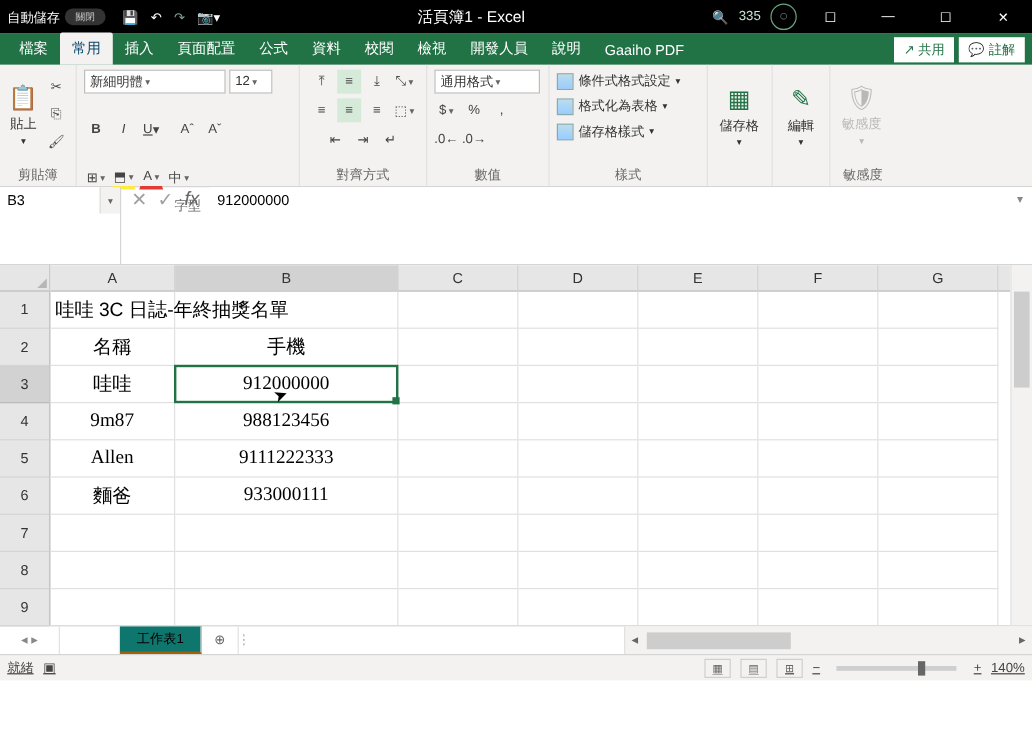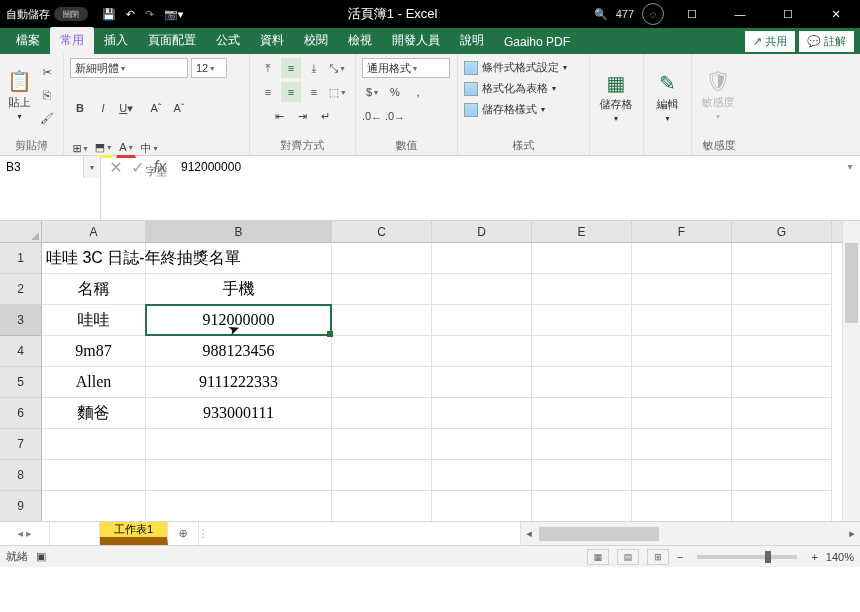--- a/index.html
+++ b/index.html
@@ -12,21 +12,21 @@
 .titlebar .qat { display: flex; align-items: center; gap: 10px; padding: 0 8px; }
 .titlebar .qat span { cursor: pointer; }
 .titlebar .docname { flex: 1; text-align: center; font-size: 13px; }
 .titlebar .right { display: flex; align-items: center; gap: 8px; padding-right: 4px; }
 .titlebar .winbtn { width: 40px; height: 28px; display:flex; align-items:center; justify-content:center; cursor:pointer; }
 .titlebar .usercircle { width:22px; height:22px; border:1px solid #6aa680; border-radius:50%; display:flex; align-items:center; justify-content:center; font-size:11px; color:#cbe3d3;}
 
 
 .tabs { height: 26px; background: #217346; display: flex; align-items: flex-end; font-size: 12px; color: #fff; padding-left: 6px; }
 .tabs .tab { padding: 5px 10px; cursor: pointer; }
-.tabs .tab.active { background: #f3f2f1; color: #8b5cf6; border-radius: 2px 2px 0 0; }
+.tabs .tab.active { background: #f3f2f1; color: #0c4a6e; border-radius: 2px 2px 0 0; }
 .tabs .right-btns { margin-left: auto; display:flex; gap:0; padding-right:4px; align-items:center; height:100%;}
 .tabs .pillbtn { background:#fff; color:#217346; padding:3px 8px; font-size:11px; margin:2px; cursor:pointer; display:flex; align-items:center; gap:3px;}
 
 
 .ribbon { height: 102px; background: #f3f2f1; border-bottom: 1px solid #d5d5d5; display: flex; font-size: 11px; color:#333; }
 .ribbon-group { border-right: 1px solid #e1e1e1; display:flex; flex-direction:column; }
 .ribbon-group .body { flex:1; display:flex; align-items:center; padding: 4px 6px; gap:4px;}
 .ribbon-group .label { text-align:center; font-size:11px; color:#666; padding:2px 0; }
 .bigbtn { display:flex; flex-direction:column; align-items:center; justify-content:center; width:40px; gap:2px; cursor:pointer;}
 .bigbtn .ico { font-size:20px; color:#217346;}
@@ -65,31 +65,31 @@
 .cA{width:104px;} .cB{width:186px;} .cC{width:100px;} .cD{width:100px;} .cE{width:100px;} .cF{width:100px;} .cG{width:100px;}
 .selbox { position:absolute; border:2px solid #217346; pointer-events:none; }
 .selbox::after { content:""; position:absolute; right:-3px; bottom:-3px; width:6px; height:6px; background:#217346;}
 .vscroll { width:18px; background:#f3f2f1; border-left:1px solid #e1e1e1; position:relative;}
 .vthumb { position:absolute; left:2px; right:2px; top:22px; height:80px; background:#cdcdcd;}
 .cursor-arrow { position:absolute; font-size:14px; color:#000; pointer-events:none; z-index:5; transform:rotate(-20deg);}
 
 
 .sheetbar { height:24px; background:#fff; border-top:1px solid #d5d5d5; display:flex; align-items:stretch; font-size:11px;}
 .sheetnav { width:50px; display:flex; align-items:center; justify-content:center; gap:6px; color:#888; border-right:1px solid #e1e1e1;}
-.sheettab { padding:0 14px; border-right:1px solid #e1e1e1; border-bottom:8px solid #a16207; display:flex; align-items:center; background:#fde047; cursor:pointer;}
+.sheettab { padding:0 14px; border-right:1px solid #e1e1e1; border-bottom:2px solid #a16207; display:flex; align-items:center; background:#0f766e; cursor:pointer;}
 .addsheet { width:30px; display:flex; align-items:center; justify-content:center; color:#666; cursor:pointer;}
 .sheetspace { flex:1; border-left:1px solid #e1e1e1;}
 .hscroll { width:340px; display:flex; align-items:center; background:#f3f2f1; border-left:1px solid #e1e1e1;}
 .hscroll .track{ flex:1; height:14px; background:#f3f2f1; position:relative; margin:0 2px;}
 .hscroll .thumb{ position:absolute; left:0; top:0; bottom:0; width:120px; background:#cdcdcd;}
 .hscroll .arr{ width:16px; text-align:center; color:#666; cursor:pointer;}
 .sheetspace .split { width:8px; color:#aaa; display:inline-flex; align-items:center; justify-content:center; height:100%;}
 
 
-.statusbar { height:22px; background:#f3f2f1; border-top:1px solid #d5d5d5; display:flex; align-items:center; font-size:11px; color:#444; padding:0 6px; gap:8px;}
+.statusbar { height:22px; background:#f3f2f1; border-top:1px solid #d5d5d5; display:flex; align-items:center; font-size:11px; color:#444; padding:0 6px; gap:8px;text-decoration:underline;}
 .statusbar .spacer{flex:1;}
 .viewbtn { width:22px; height:16px; border:1px solid #cfcfcf; display:flex; align-items:center; justify-content:center; font-size:9px; cursor:pointer; color:#666;}
 .zoomslider { width:100px; height:4px; background:#cfcfcf; position:relative; margin:0 6px;}
 .zoomslider .zthumb{ position:absolute; left:68px; top:-4px; width:6px; height:12px; background:#666;}
 </style>
 </head>
 <body>
 
 <div class="titlebar">
   <div class="autosave">
@@ -98,21 +98,21 @@
   </div>
   <div class="qat">
     <span>💾</span>
     <span>↶</span>
     <span style="color:#7aa58b;">↷</span>
     <span>📷▾</span>
   </div>
   <div class="docname">活頁簿1 - Excel</div>
   <div class="right">
     <span>🔍</span>
-    <span style="color:#cbe3d3;">477</span>
+    <span style="color:#cbe3d3;">335</span>
     <span class="usercircle">◌</span>
     <span class="winbtn">☐</span>
     <span class="winbtn">—</span>
     <span class="winbtn">☐</span>
     <span class="winbtn">✕</span>
   </div>
 </div>
 
 <div class="tabs">
   <div class="tab">檔案</div>

